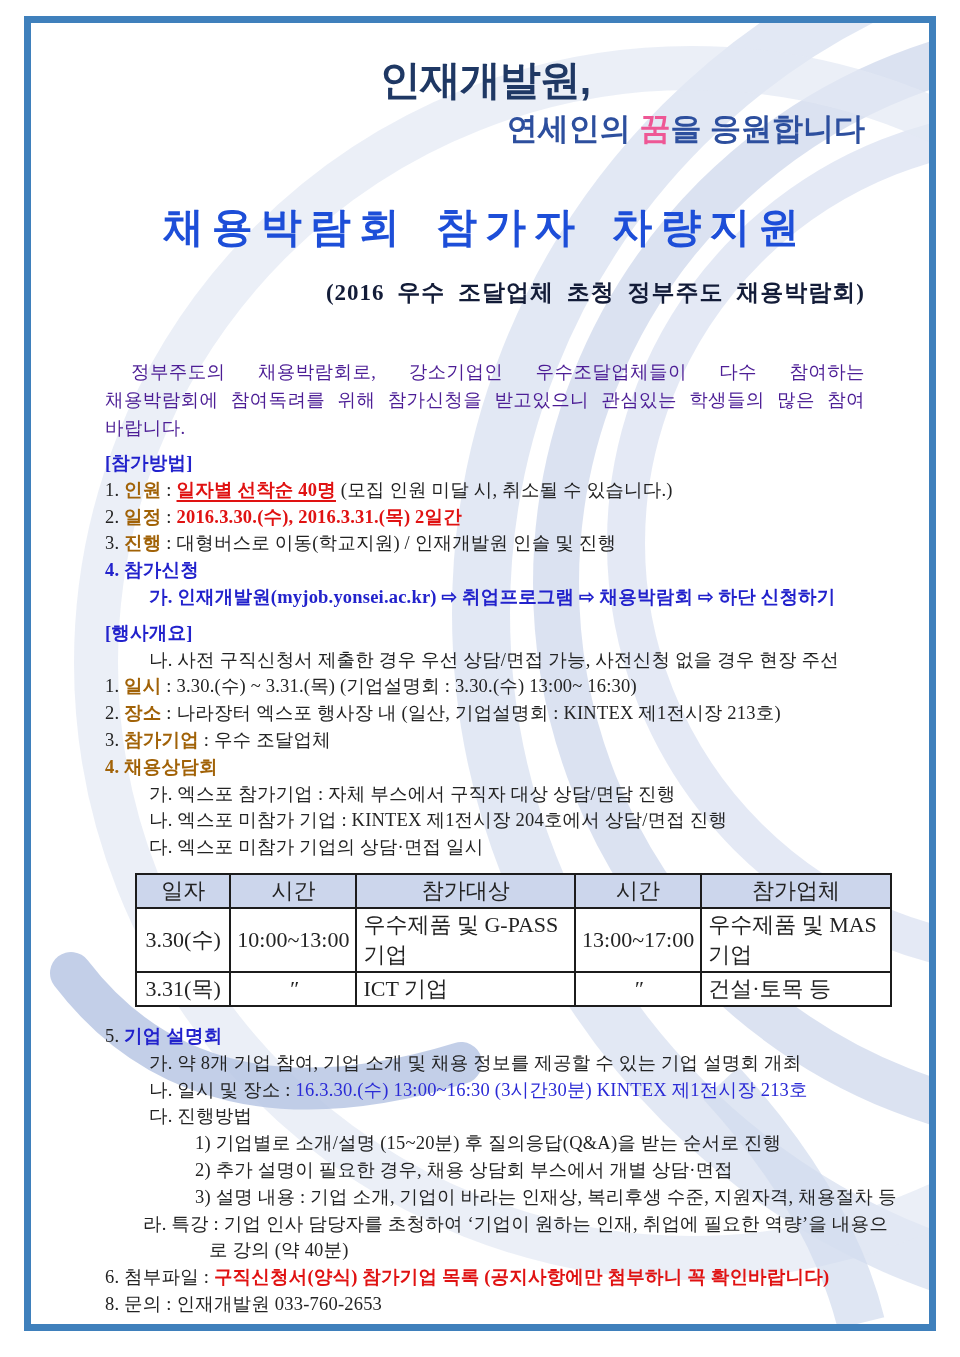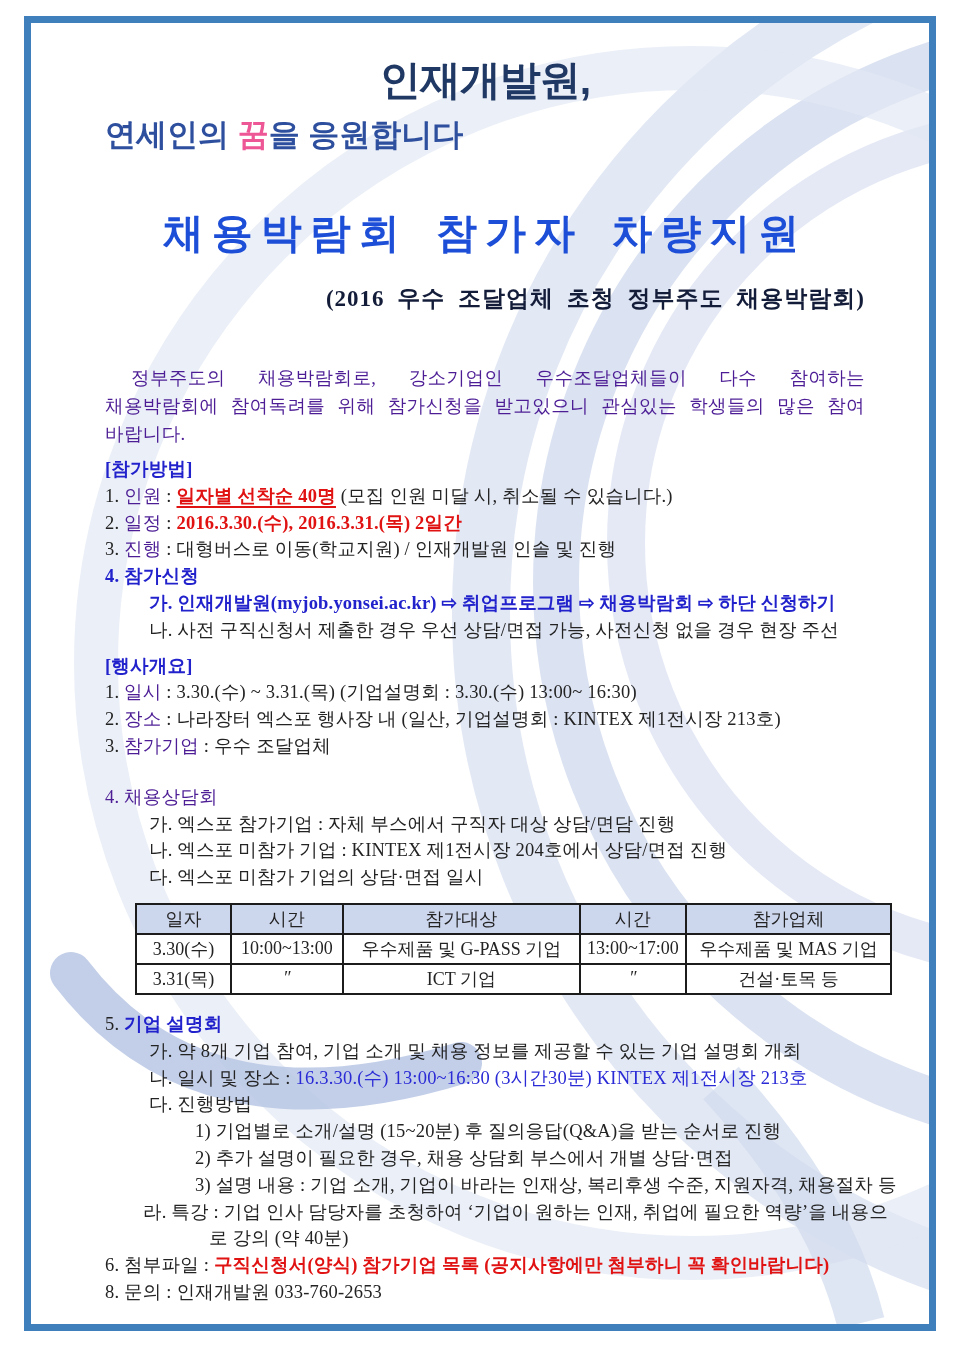--- a/index.html
+++ b/index.html
@@ -12,63 +12,63 @@
   }
   .wm-svg { position:absolute; left:0; top:0; width:100%; height:100%; z-index:0; }
   .content { position:relative; z-index:1; padding:0 64px 0 74px; }
 
   .org {
     font-family:"Liberation Sans", sans-serif; font-weight:800; font-size:41px;
     color:#1f3864; text-align:center; margin-top:30px; letter-spacing:-1px;
   }
   .slogan {
     font-family:"Liberation Sans", sans-serif; font-weight:600; font-size:31px;
-    color:#2d4f9e; text-align:left; margin-top:6px;
+    color:#2d4f9e; text-align:right; 
   }
   .dream { color:#ee5795; }
 
   .main-title {
     font-size:41px; color:#1d4ed8; text-align:center; margin-top:50px;
     font-weight:bold; letter-spacing:8px; word-spacing:10px;
   }
   .sub-title {
     font-size:23px; color:#131c38; text-align:right; margin-top:22px;
     font-weight:bold; letter-spacing:1px; word-spacing:6px;
   }
 
   .intro {
     margin-top:50px; font-size:18.5px; line-height:28px; color:#4c1d95;
     text-align:justify; text-indent:26px; word-spacing:4px; letter-spacing:0.4px;
     word-break:keep-all;
   }
 
   .sec-heading { margin-top:8px; }
   .line { font-size:18.5px; line-height:26.8px; color:#232323; letter-spacing:0.2px; white-space:nowrap; }
-  .b { font-weight:normal; color:#4c1d95;margin-top:24px; }
+  .b { font-weight:bold; color:#a16207; }
   .blue-bold { color:#2222cc; font-weight:bold; }
   .blue { color:#2a2ad6; }
   .red-b { color:#e01212; font-weight:bold; }
   .red-underline {
     color:#e01212; font-weight:bold; text-decoration:underline;
     text-decoration-thickness:1.5px; text-underline-offset:4px;text-align:right;
   }
   .ind1 { padding-left:44px; }
   .ind2 { padding-left:90px; }
   .ind3 { padding-left:104px; }
   .gap-sm { margin-top:9px; }
 
   table.tbl {
     width:757px; margin:12px 0 0 30px; border-collapse:collapse; background:#ffffff;
   }
   .tbl th, .tbl td {
-    border:2px solid #1c1c1c; font-size:18px; height:30px; padding:1px 6px;
+    border:2px solid #1c1c1c; font-size:22px; height:30px; padding:1px 6px;
     text-align:center; color:#232323; font-weight:normal;
   }
   .tbl th { background:#ccd6ec; }
-  .tbl td.tl { text-align:center; }
+  .tbl td.tl { text-align:left; }
   .tbl td.ditto { font-style:italic; }
 
   .after-table { margin-top:16px; }
 </style>
 </head>
 <body>
 
 <div class="frame">
 
   <svg class="wm-svg" viewBox="0 0 898 1301" xmlns="http://www.w3.org/2000/svg" aria-hidden="true">
@@ -97,23 +97,23 @@
     <div class="line"><span>1. </span><span class="b">인원</span><span> : </span><span class="red-underline">일자별 선착순 40명</span><span> (모집 인원 미달 시, 취소될 수 있습니다.)</span></div>
 
     <div class="line"><span>2. </span><span class="b">일정</span><span> : </span><span class="red-b">2016.3.30.(수),  2016.3.31.(목) 2일간</span></div>
 
     <div class="line"><span>3. </span><span class="b">진행</span><span> : </span><span>대형버스로 이동(학교지원) / 인재개발원 인솔 및 진행</span></div>
 
     <div class="line blue-bold">4. 참가신청</div>
 
     <div class="line blue-bold ind1">가. 인재개발원(myjob.yonsei.ac.kr) ⇨ 취업프로그램 ⇨ 채용박람회 ⇨ 하단 신청하기</div>
 
+    <div class="line blue-bold sec-heading gap-sm">[행사개요]</div>
+
     <div class="line ind1">나. 사전 구직신청서 제출한 경우 우선 상담/면접 가능, 사전신청 없을 경우 현장 주선</div>
-
-    <div class="line blue-bold sec-heading gap-sm">[행사개요]</div>
 
     <div class="line"><span>1. </span><span class="b">일시</span><span> : </span><span>3.30.(수) ~ 3.31.(목) (기업설명회 : 3.30.(수) 13:00~ 16:30)</span></div>
 
     <div class="line"><span>2. </span><span class="b">장소</span><span> : </span><span>나라장터 엑스포 행사장 내 (일산, 기업설명회 : KINTEX 제1전시장 213호)</span></div>
 
     <div class="line"><span>3. </span><span class="b">참가기업</span><span> : </span><span>우수 조달업체</span></div>
 
     <div class="line b">4. 채용상담회</div>
 
     <div class="line ind1">가. 엑스포 참가기업 : 자체 부스에서 구직자 대상 상담/면담 진행</div>

